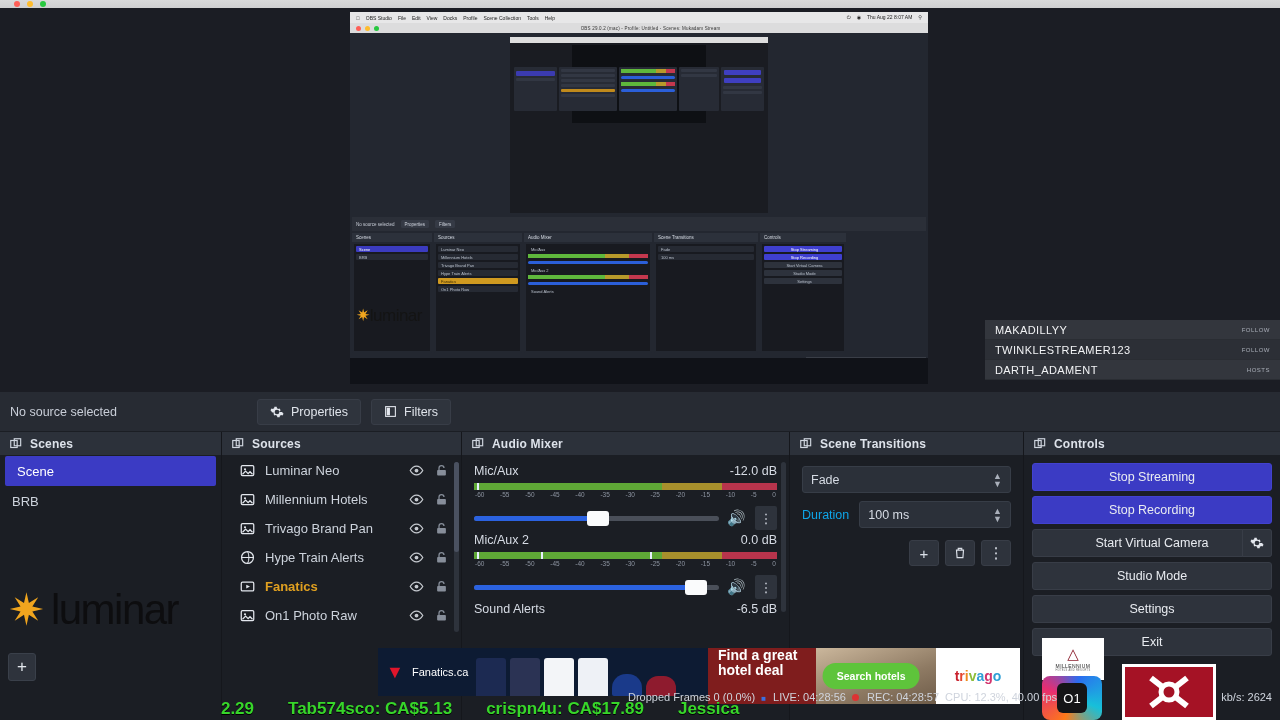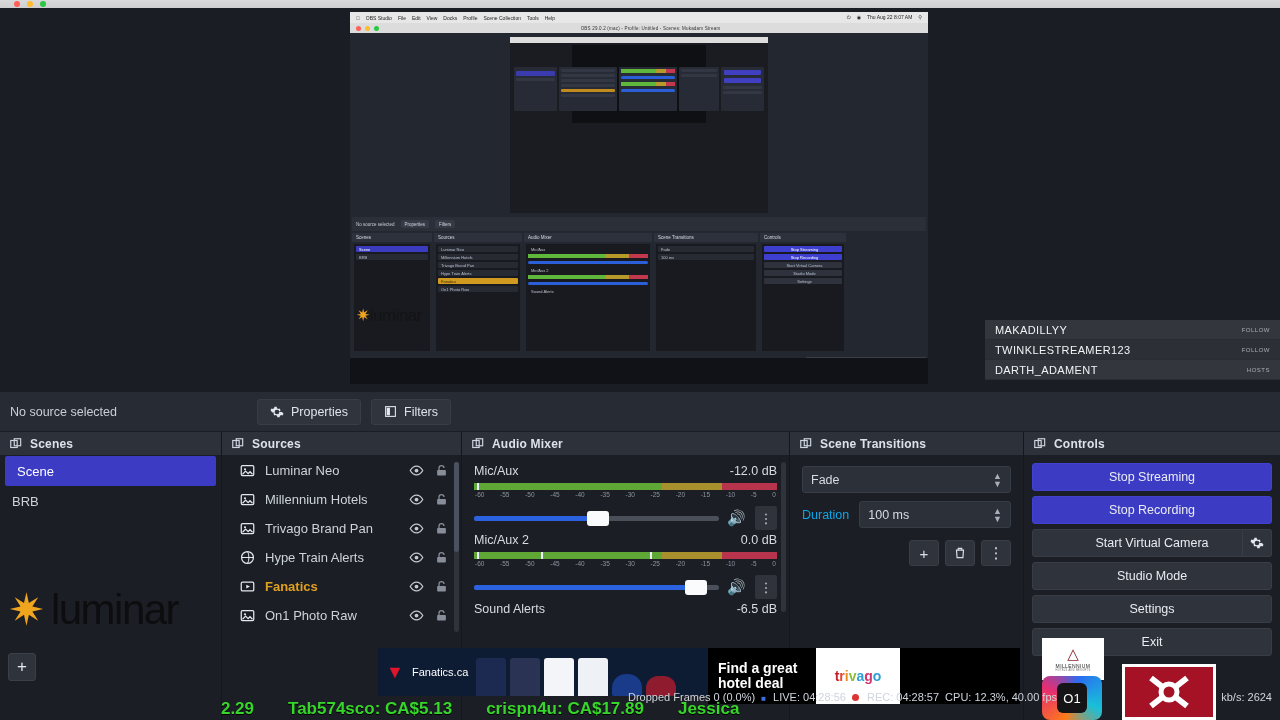--- a/index.html
+++ b/index.html
@@ -198,21 +198,21 @@
 
   .fanatics { position:absolute; left:378px; top:0; width:330px; height:48px;
     background:#0d1b33; display:flex; align-items:center; overflow:hidden;}
   .fanatics .logo { width:34px; text-align:center; color:#e0152b; font-size:18px;}
   .fanatics .fname { font-size:11px; color:#fff; }
   .fanatics .jerseys { flex:1; display:flex; align-items:flex-end; gap:4px;
     padding-left:8px; height:48px; }
   .jz { width:30px; height:38px; border-radius:3px 3px 0 0; }
 
   .trivago { position:absolute; left:708px; top:0; width:312px; height:56px;
-    background:#000000; display:flex; align-items:center; overflow:hidden; }
+    background:#7f1d1d; display:flex; align-items:flex-start; overflow:hidden; }
   .trivago .deal { font-size:14px; font-weight:bold; color:#fff; line-height:1.05;
     padding-left:10px; width:108px; }
   .trivago .room { flex:1; height:56px;
     background:linear-gradient(160deg,#cbb79c,#8e7a63 60%,#6e5c49); position:relative;}
   .trivago .srch { position:absolute; left:46%; top:50%; transform:translate(-50%,-50%);
     background:#5ec43b; color:#fff; font-size:10.5px; font-weight:bold;
     padding:7px 14px; border-radius:16px; white-space:nowrap;}
   .trivago .tlogo { width:84px; height:56px; background:#fff; display:flex;
     align-items:center; justify-content:center; font-size:14px; font-weight:bold;}
 
@@ -754,20 +754,23 @@
       <i class="jz" style="background:#2b3354"></i>
       <i class="jz" style="background:#f3f5f8"></i>
       <i class="jz" style="background:#eef1f6"></i>
       <i class="jz" style="background:#1a3a8a;height:22px;border-radius:14px 14px 2px 2px"></i>
       <i class="jz" style="background:#8e1b2e;height:20px;border-radius:12px 12px 2px 2px"></i>
     </div>
   </div>
 
   <div class="trivago">
     <div class="deal">Find a great hotel deal</div>
+    <div class="room">
+      <span class="srch">Search hotels</span>
+    </div>
     <div class="tlogo">
       <span style="color:#c9222e">t</span>
         <span style="color:#e5472f">r</span>
         <span style="color:#f08c1e">i</span>
         <span style="color:#8dbd3a">v</span>
         <span style="color:#2f9fd6">a</span>
         <span style="color:#d2356e">g</span>
         <span style="color:#2f9fd6">o</span>
     </div>
   </div>

